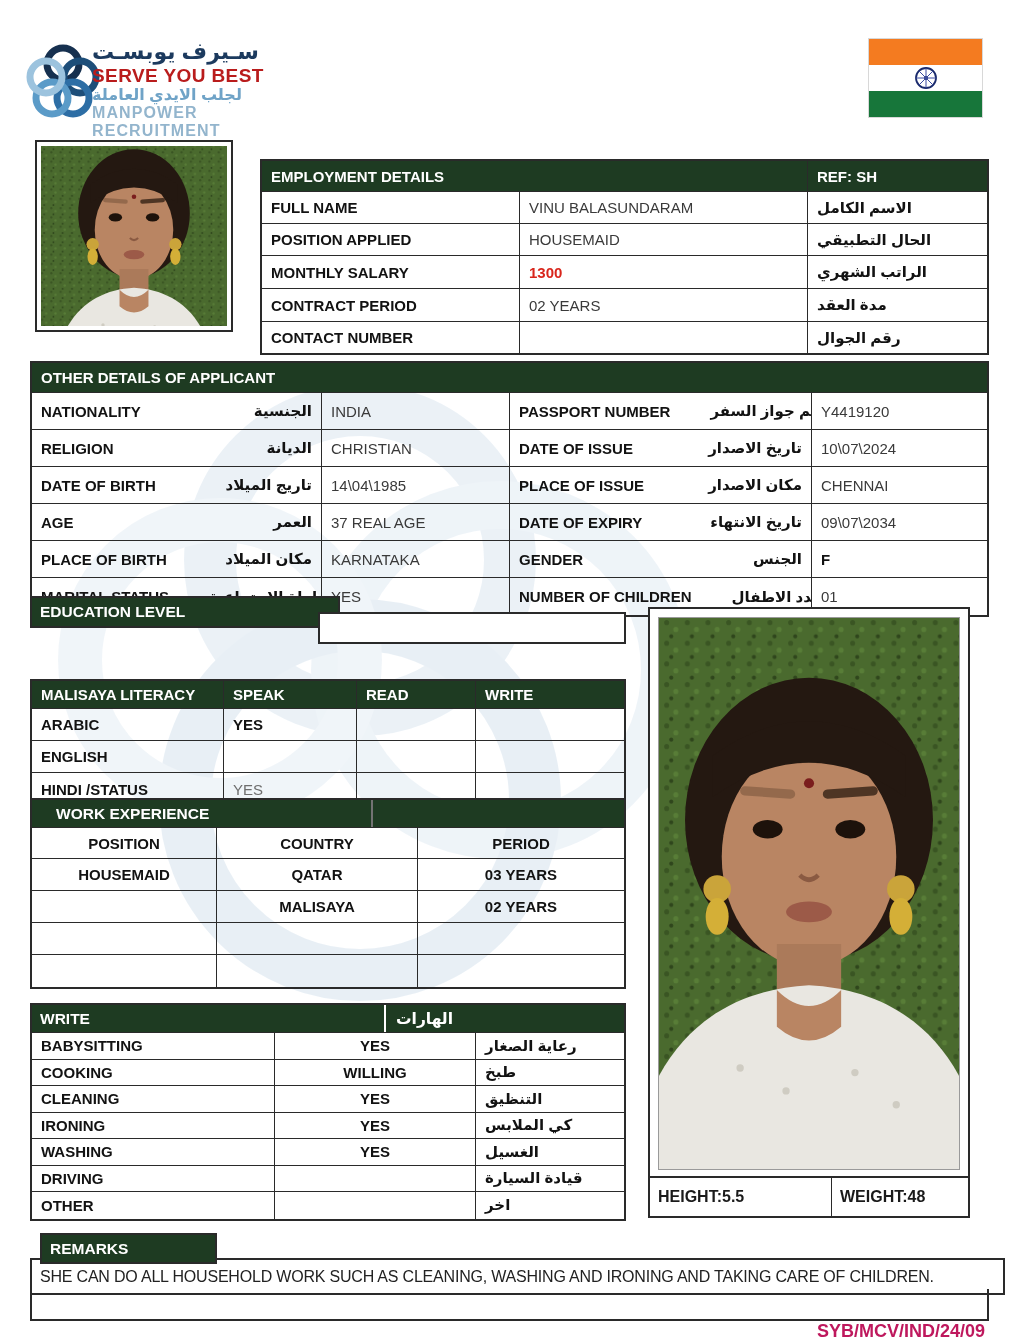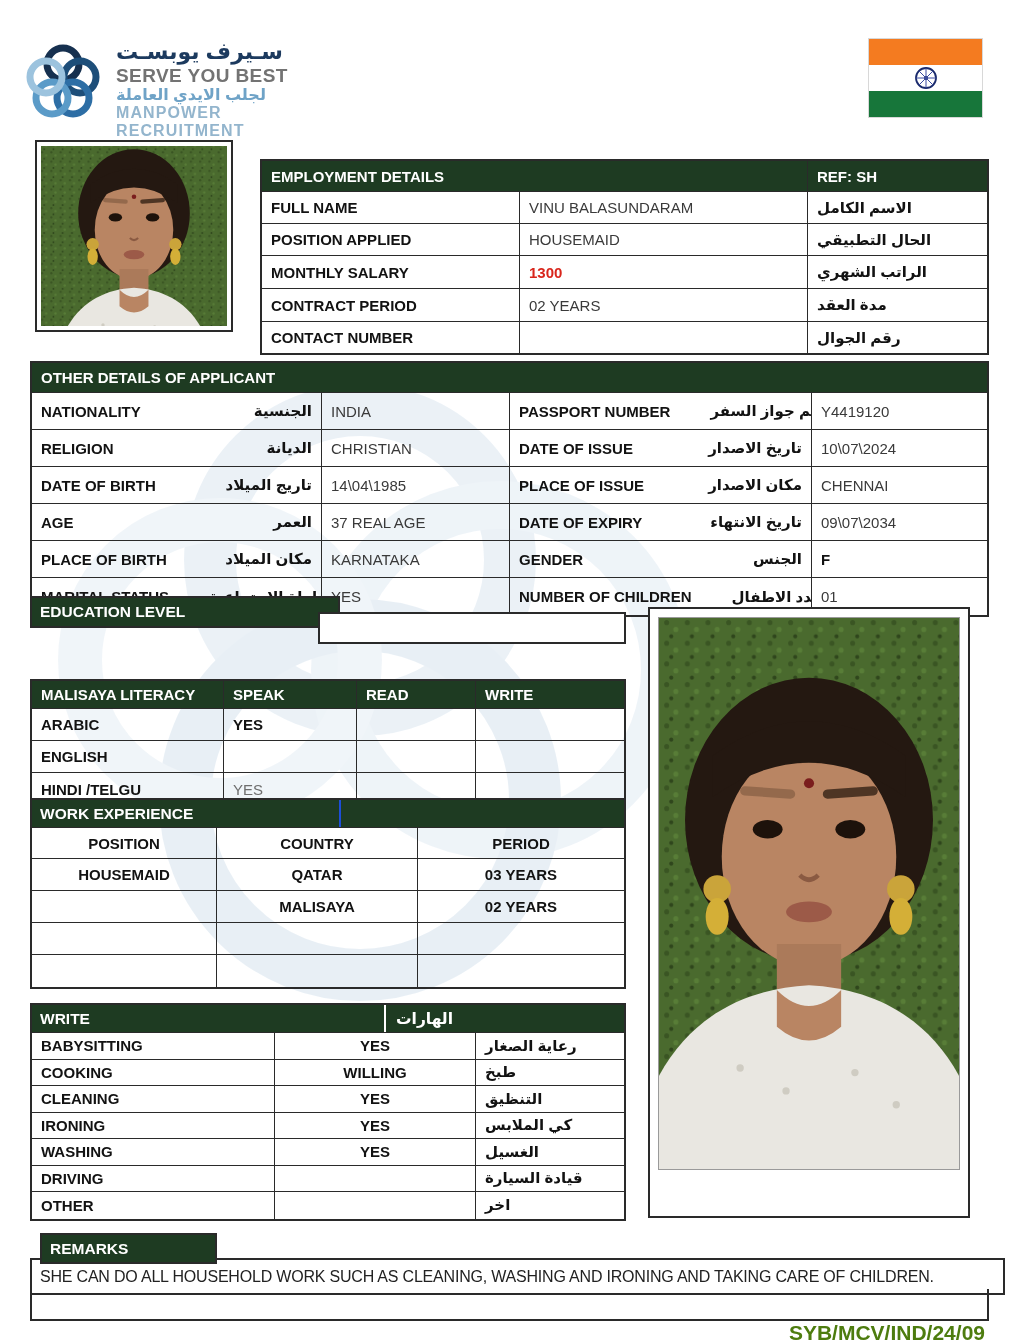--- a/index.html
+++ b/index.html
@@ -19,23 +19,23 @@
   .lbl{font-weight:bold;color:#121212;}
   .val{color:#3a3a3a;}
   .red{color:#d9261c;font-weight:bold;}
   .ar{direction:rtl;font-weight:bold;color:#121212;}
   .sb{justify-content:space-between;gap:40px;}
   .ctr{justify-content:center;}
   .rt{justify-content:flex-end;}
   .bold{font-weight:bold;color:#121212;}
   .muted{color:#6e6e6e;}
   
-  .brand-text{position:absolute;left:116px;top:40px;width:220px;line-height:1.12;z-index:2;}
+  .brand-text{position:absolute;left:92px;top:40px;width:220px;line-height:1.12;z-index:2;}
   .bt1{font-size:22px;font-weight:bold;color:#1c3a5e;direction:rtl;text-align:left;}
-  .bt2{font-size:19px;font-weight:bold;color:#737373;letter-spacing:.4px;}
+  .bt2{font-size:19px;font-weight:bold;color:#b91c1c;letter-spacing:.4px;}
   .bt3{font-size:16px;font-weight:bold;color:#6fa3c7;direction:rtl;text-align:left;}
   .bt4{font-size:16px;font-weight:bold;color:#93b5cd;letter-spacing:1.1px;}
   
   .flag{position:absolute;left:869px;top:39px;width:113px;height:78px;outline:1px solid #d8d8d8;z-index:2;}
   .flag .s1{height:26px;background:#f47b20;}
   .flag .s2{height:26px;background:#ffffff;position:relative;}
   .flag .s3{height:26px;background:#17763a;}
   .chakra{position:absolute;left:50%;top:50%;transform:translate(-50%,-50%);}
   
   .photo-frame{position:absolute;border:2px solid #2a2a2a;background:#fff;padding:4px;z-index:2;}
@@ -48,21 +48,21 @@
   .hw .cell{flex:0 0 165px;display:flex;align-items:center;padding:0 8px;font-weight:bold;font-size:16px;
             border-right:1.5px solid #2a2a2a;}
   .hw .cell:last-child{flex:1;border-right:none;}
   
   .rm-head{position:absolute;left:40px;top:1233px;width:157px;height:27px;border:2px solid #2a2a2a;
            background:#1e3b22;color:#fff;font-weight:bold;font-size:15.5px;display:flex;align-items:center;
            padding:0 8px;z-index:3;}
   .rm-text{position:absolute;left:30px;top:1258px;width:955px;height:33px;border:2px solid #2a2a2a;
            display:flex;align-items:center;padding:0 8px;font-size:16px;color:#222;letter-spacing:-.2px;z-index:2;}
   .rm-empty{position:absolute;left:30px;top:1289px;width:955px;height:30px;border:2px solid #2a2a2a;border-top:none;z-index:2;}
-  .footer-code{position:absolute;right:26px;top:1321px;font-size:21px;font-weight:bold;color:#4d7c0f;z-index:2;}
+  .footer-code{position:absolute;right:26px;top:1321px;font-size:18px;font-weight:bold;color:#be185d;z-index:2;}
   
   .edu-green{position:absolute;left:30px;top:596px;width:290px;height:28px;border:2px solid #2a2a2a;
              background:#1e3b22;color:#fff;font-weight:bold;font-size:15.5px;display:flex;align-items:center;padding:0 8px;z-index:2;}
   .edu-white{position:absolute;left:318px;top:612px;width:304px;height:28px;border:2px solid #2a2a2a;background:#fff;z-index:2;}
 </style>
 </head>
 <body>
 
 <div class="page">
 
@@ -252,29 +252,29 @@
     <div class="c lbl">ARABIC</div>
     <div class="c bold">YES</div>
     <div class="c"></div>
     <div class="c lastc"></div>
 
     <div class="c lbl">ENGLISH</div>
     <div class="c"></div>
     <div class="c"></div>
     <div class="c lastc"></div>
 
-    <div class="c lbl lastr">HINDI /TELGU</div>
+    <div class="c lbl lastr">HINDI /STATUS</div>
     <div class="c muted lastr">YES</div>
     <div class="c lastr"></div>
     <div class="c lastc lastr"></div>
   </div>
 
   <div class="abs z" style="left:30px;top:798px;width:592px;border:2px solid #2a2a2a">
     <div style="display:flex;height:27px;background:#1e3b22;color:#fff;font-weight:bold;font-size:15.5px;border-bottom:1.5px solid #2a2a2a">
-      <div style="flex:0 0 291px;display:flex;align-items:center;padding:0 8px;border-right:2px solid #1d4ed8">WORK EXPERIENCE</div>
+      <div style="flex:0 0 291px;display:flex;align-items:center;padding:0 24px;border-right:2px solid #737373">WORK EXPERIENCE</div>
       <div style="flex:1"></div>
     </div>
     <div style="display:grid;grid-template-columns:185px 201px 1fr;grid-template-rows:31px repeat(4,32px)">
       <div class="c ctr lbl">POSITION</div>
       <div class="c ctr lbl">COUNTRY</div>
       <div class="c ctr lbl lastc">PERIOD</div>
 
       <div class="c ctr bold">HOUSEMAID</div>
       <div class="c ctr bold">QATAR</div>
       <div class="c ctr bold lastc">03 YEARS</div>
@@ -328,20 +328,24 @@
       <div class="c ar rt lastc lastr">اخر</div>
     </div>
   </div>
 
   <div class="panel">
     <div class="pic">
       <svg viewBox="30 0 140 240" preserveAspectRatio="xMidYMid slice">
           <use href="#portrait"></use>
         </svg>
     </div>
+    <div class="hw">
+      <div class="cell">HEIGHT:5.5</div>
+      <div class="cell">WEIGHT:48</div>
+    </div>
   </div>
 
   <div class="rm-head">REMARKS</div>
   <div class="rm-text">SHE CAN DO ALL HOUSEHOLD WORK SUCH AS CLEANING, WASHING AND IRONING AND TAKING CARE OF CHILDREN.</div>
   <div class="rm-empty"></div>
 
   <div class="footer-code">SYB/MCV/IND/24/09</div>
 
 </div>
 

